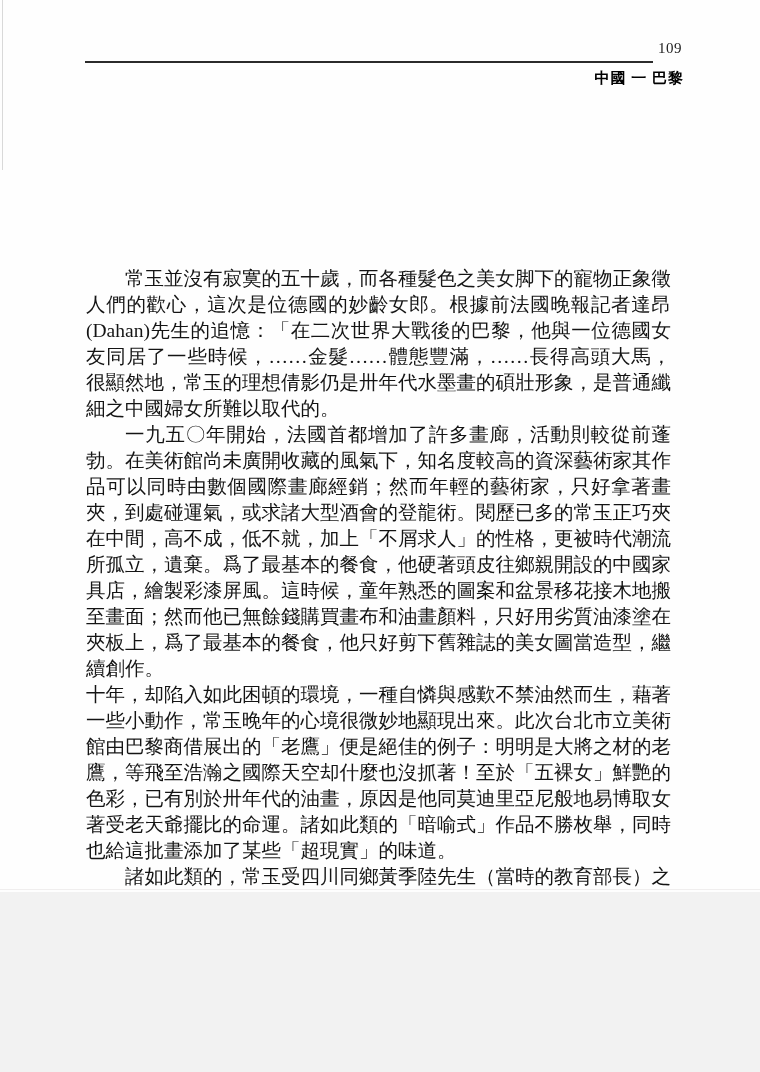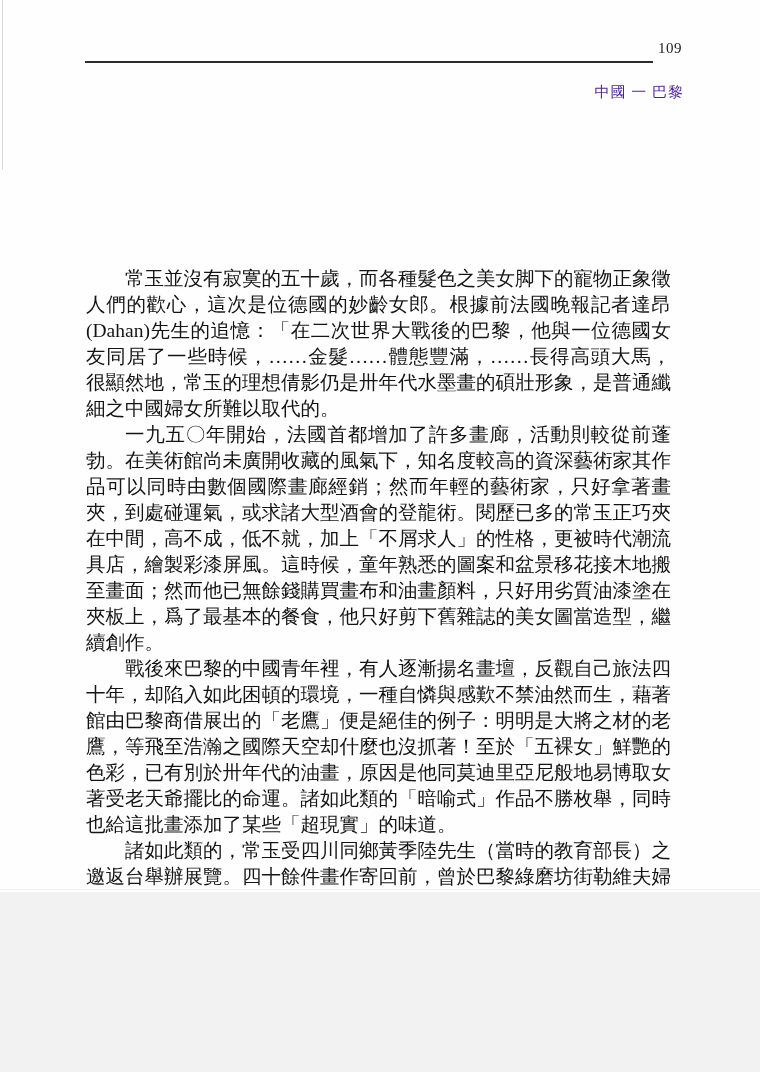--- a/index.html
+++ b/index.html
@@ -32,25 +32,25 @@
     color:#222;
   }
   .header-rule{
     position:absolute;
     top:61px;left:85px;
     width:568px;height:2px;
     background:#2b2b2b;
   }
   .running-head{
     position:absolute;
-    top:83px;right:76px;
+    top:69px;right:76px;
     font-size:15px;
-    font-weight:400;
+    font-weight:700;
     letter-spacing:1px;
-    color:#4c1d95;
+    color:#000000;
     white-space:nowrap;
   }
   .body-text{
     position:absolute;
     top:266px;left:86px;
     width:585px;
     font-size:19.5px;
     line-height:26px;
     color:#141414;
   }
@@ -91,28 +91,29 @@
         <div class="line">友同居了一些時候，……金髮……體態豐滿，……長得高頭大馬，</div>
         <div class="line">很顯然地，常玉的理想倩影仍是卅年代水墨畫的碩壯形象，是普通纖</div>
         <div class="line last">細之中國婦女所難以取代的。</div>
       </div>
       <div class="paragraph">
         <div class="line first">一九五〇年開始，法國首都增加了許多畫廊，活動則較從前蓬</div>
         <div class="line">勃。在美術館尚未廣開收藏的風氣下，知名度較高的資深藝術家其作</div>
         <div class="line">品可以同時由數個國際畫廊經銷；然而年輕的藝術家，只好拿著畫</div>
         <div class="line">夾，到處碰運氣，或求諸大型酒會的登龍術。閱歷已多的常玉正巧夾</div>
         <div class="line">在中間，高不成，低不就，加上「不屑求人」的性格，更被時代潮流</div>
+        <div class="line">所孤立，遺棄。爲了最基本的餐食，他硬著頭皮往鄉親開設的中國家</div>
         <div class="line">具店，繪製彩漆屏風。這時候，童年熟悉的圖案和盆景移花接木地搬</div>
         <div class="line">至畫面；然而他已無餘錢購買畫布和油畫顏料，只好用劣質油漆塗在</div>
         <div class="line">夾板上，爲了最基本的餐食，他只好剪下舊雜誌的美女圖當造型，繼</div>
         <div class="line last">續創作。</div>
       </div>
       <div class="paragraph">
-        <div class="line first">戰後來巴黎的中國青年裡，有人逐漸揚名畫壇，反觀自己旅法四</div>
         <div class="line">十年，却陷入如此困頓的環境，一種自憐與感歎不禁油然而生，藉著</div>
+        <div class="line">一些小動作，常玉晚年的心境很微妙地顯現出來。此次台北市立美術</div>
         <div class="line">館由巴黎商借展出的「老鷹」便是絕佳的例子：明明是大將之材的老</div>
         <div class="line">鷹，等飛至浩瀚之國際天空却什麼也沒抓著！至於「五裸女」鮮艷的</div>
         <div class="line">色彩，已有別於卅年代的油畫，原因是他同莫迪里亞尼般地易博取女</div>
         <div class="line">著受老天爺擺比的命運。諸如此類的「暗喻式」作品不勝枚舉，同時</div>
         <div class="line last">也給這批畫添加了某些「超現實」的味道。</div>
       </div>
       <div class="paragraph">
         <div class="line first">諸如此類的，常玉受四川同鄉黃季陸先生（當時的教育部長）之</div>
         <div class="line last">邀返台舉辦展覽。四十餘件畫作寄回前，曾於巴黎綠磨坊街勒維夫婦</div>
       </div>

